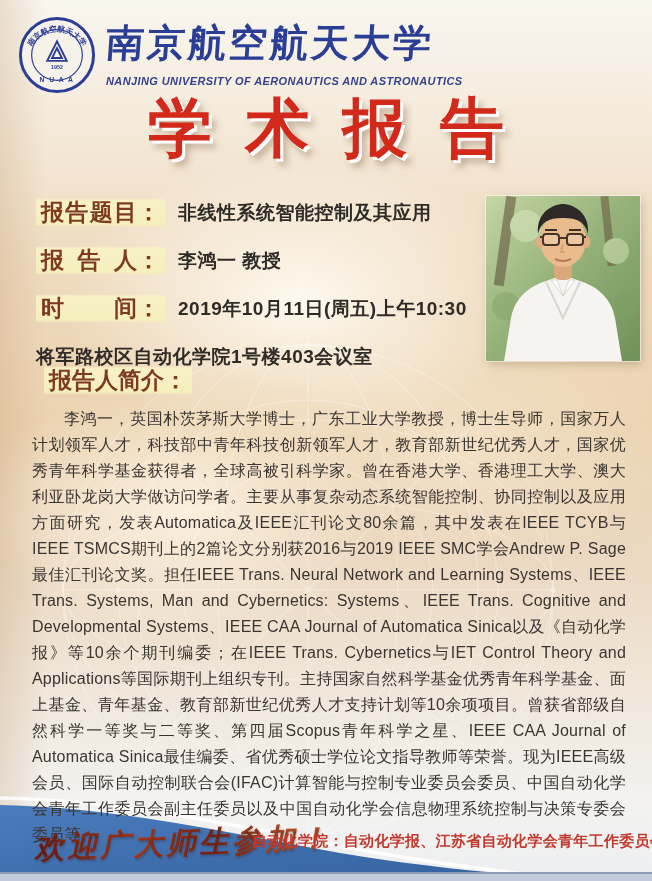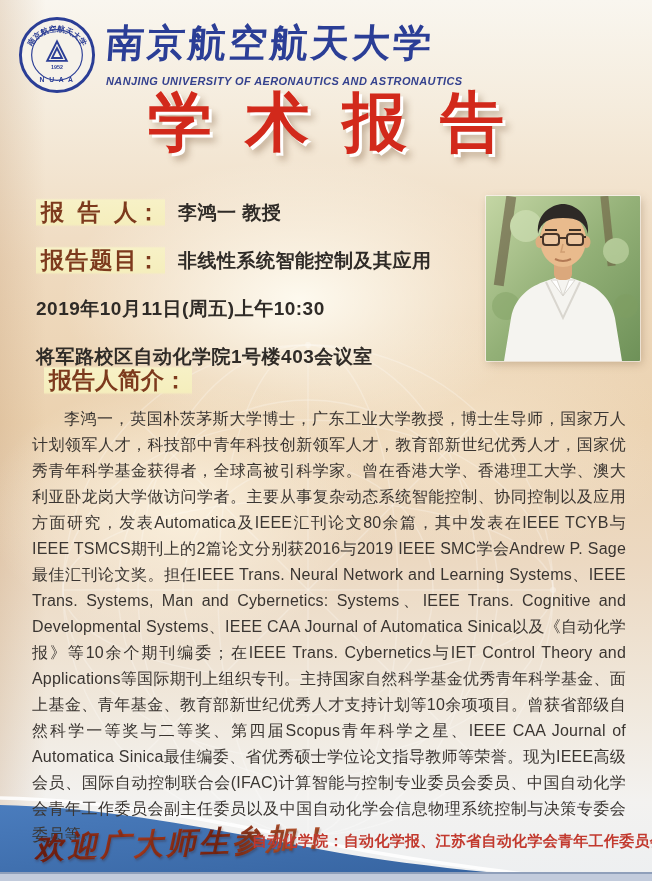--- a/index.html
+++ b/index.html
@@ -23,21 +23,21 @@
   .logo{width:78px;height:78px;flex:0 0 auto;}
   .uni-names{display:flex;flex-direction:column;}
   .uni-cn{
     font-family:"Liberation Serif","DejaVu Serif",serif;
     font-size:38px;font-weight:bold;color:#2b3e96;
     letter-spacing:3px;transform:skewX(-4deg);line-height:1.1;
   }
   .uni-en{font-size:11px;font-weight:bold;color:#35428e;letter-spacing:0.4px;margin-top:11px;font-style:italic;}
   
   .title{
-    position:absolute;top:86px;left:0;right:0;z-index:2;
+    position:absolute;top:92px;left:0;right:0;z-index:2;
     text-align:center;font-size:64px;font-weight:900;color:#d2291b;
     letter-spacing:0.52em;text-indent:0.52em;line-height:1.15;
     font-family:"Liberation Sans","DejaVu Sans",sans-serif;
     text-shadow:3px 3px 0 #ffffff, 6px 7px 7px rgba(125,92,60,0.45);
   }
   
   .info{position:absolute;top:196px;left:36px;width:448px;z-index:2;}
   .info-row{display:flex;align-items:center;gap:13px;height:33px;margin-bottom:15px;white-space:nowrap;}
   .label-chip{
     background:linear-gradient(180deg, rgba(247,241,198,0) 4%, #f7f1c6 10%, #f5eebd 88%, rgba(247,241,198,0) 96%);
@@ -126,28 +126,29 @@
     <div class="uni-names">
       <div class="uni-cn">南京航空航天大学</div>
       <div class="uni-en">NANJING UNIVERSITY OF AERONAUTICS AND ASTRONAUTICS</div>
     </div>
   </div>
 
   <div class="title">学术报告</div>
 
   <div class="info">
     <div class="info-row">
+      <span class="label-chip"><span class="label-text">报告题目</span><span class="label-colon">：</span></span>
+      <span class="info-value">非线性系统智能控制及其应用</span>
+    </div>
+    <div class="info-row">
       <span class="label-chip"><span class="label-text">报告人</span><span class="label-colon">：</span></span>
       <span class="info-value">李鸿一 教授</span>
     </div>
     <div class="info-row">
-      <span class="label-chip"><span class="label-text">报告题目</span><span class="label-colon">：</span></span>
-      <span class="info-value">非线性系统智能控制及其应用</span>
-    </div>
-    <div class="info-row">
+      <span class="label-chip"><span class="label-text">时间</span><span class="label-colon">：</span></span>
       <span class="info-value">2019年10月11日(周五)上午10:30</span>
     </div>
     <div class="info-row">
       <span class="info-value">将军路校区自动化学院1号楼403会议室</span>
     </div>
   </div>
 
   <div class="bio-heading">
     <span class="label-chip"><span class="label-text auto">报告人简介</span><span class="label-colon">：</span></span>
   </div>

